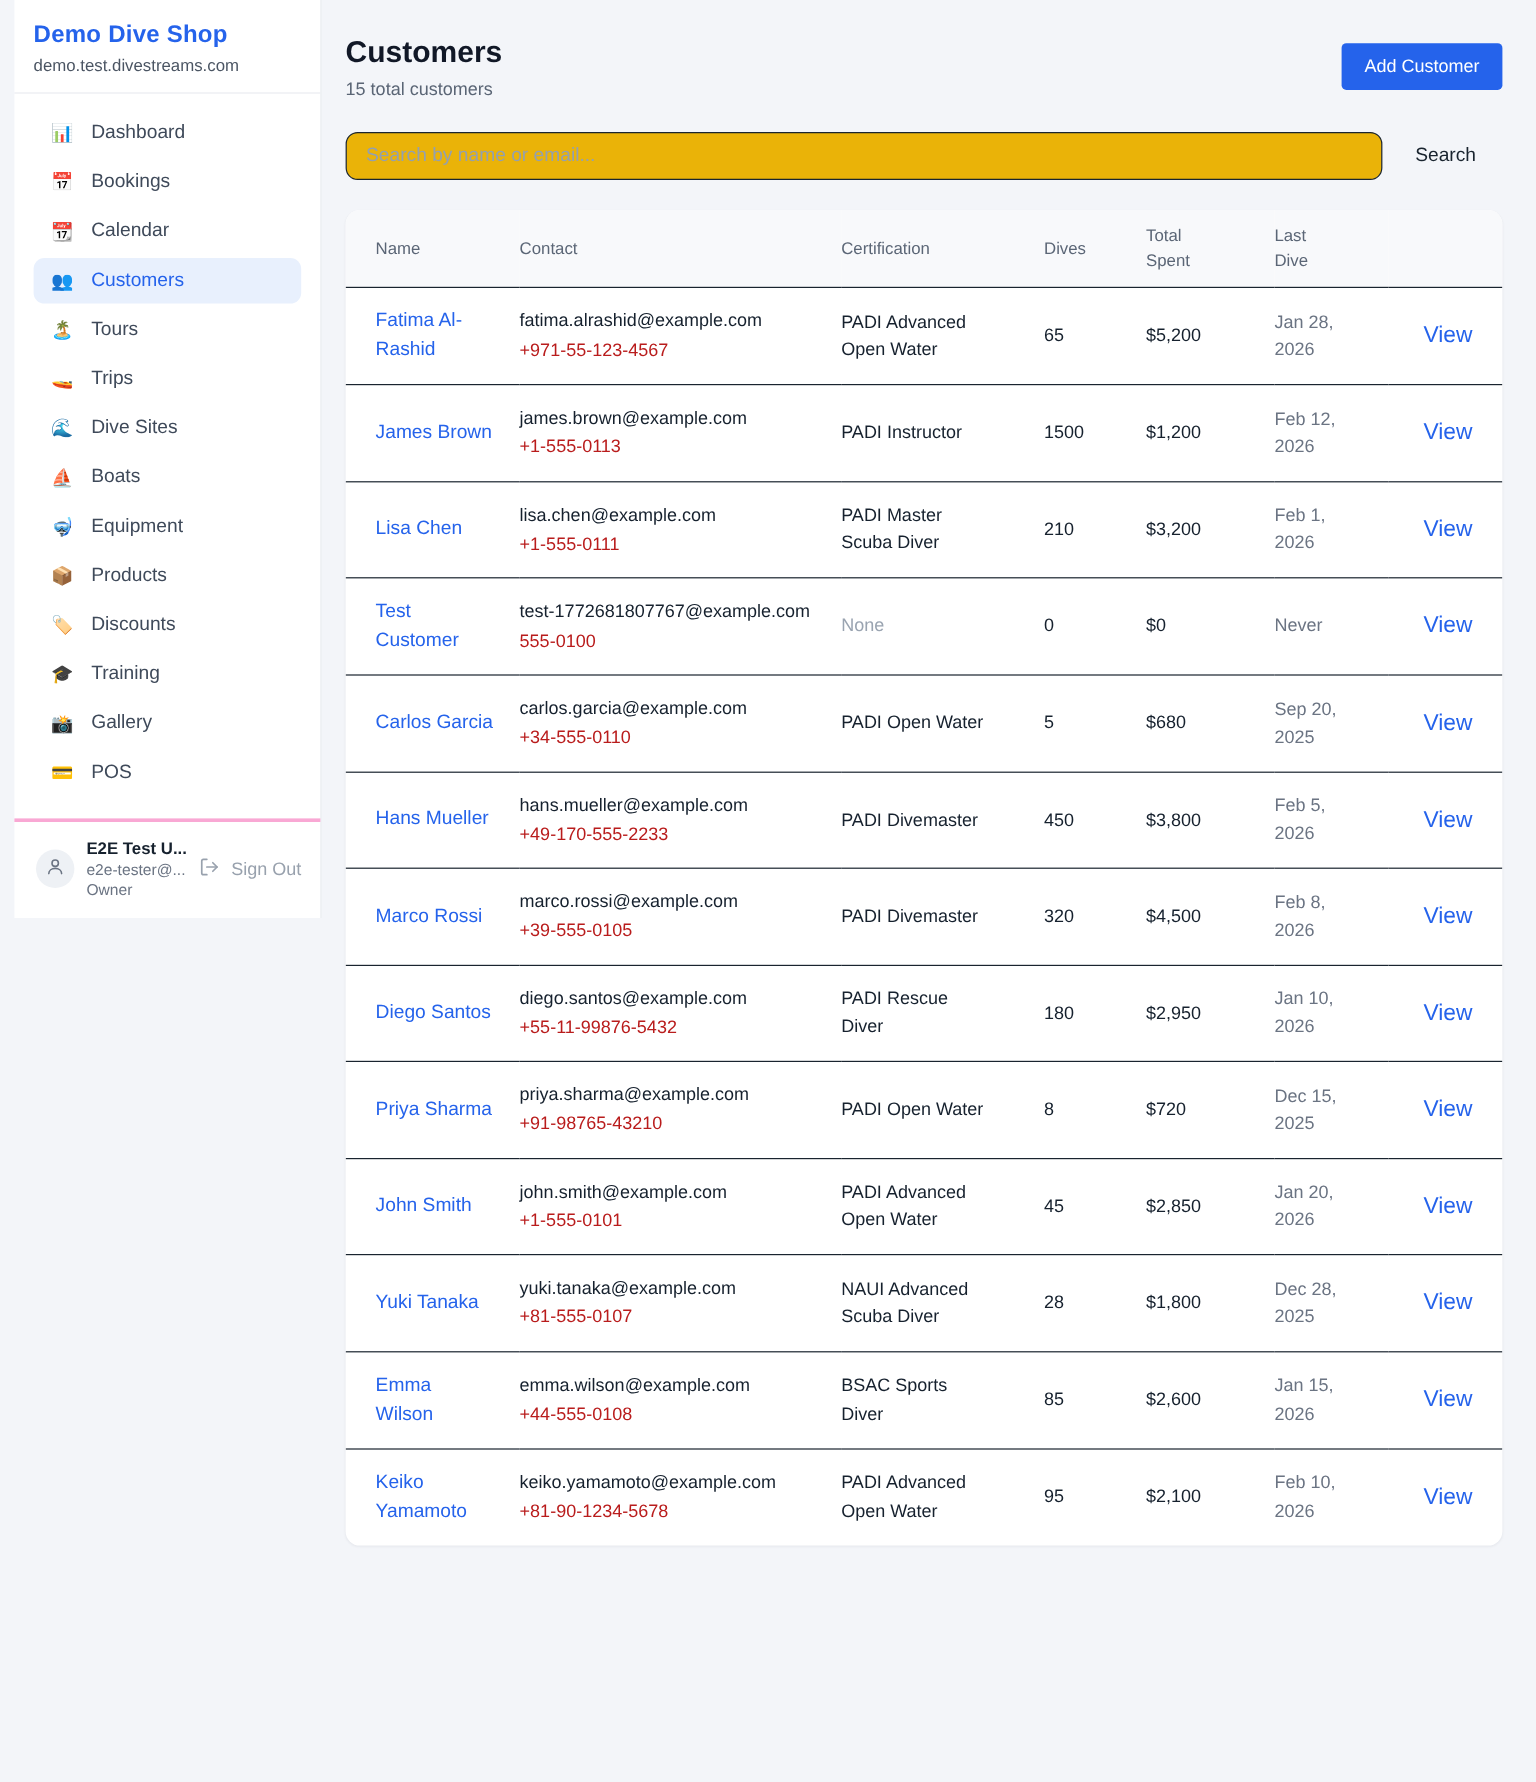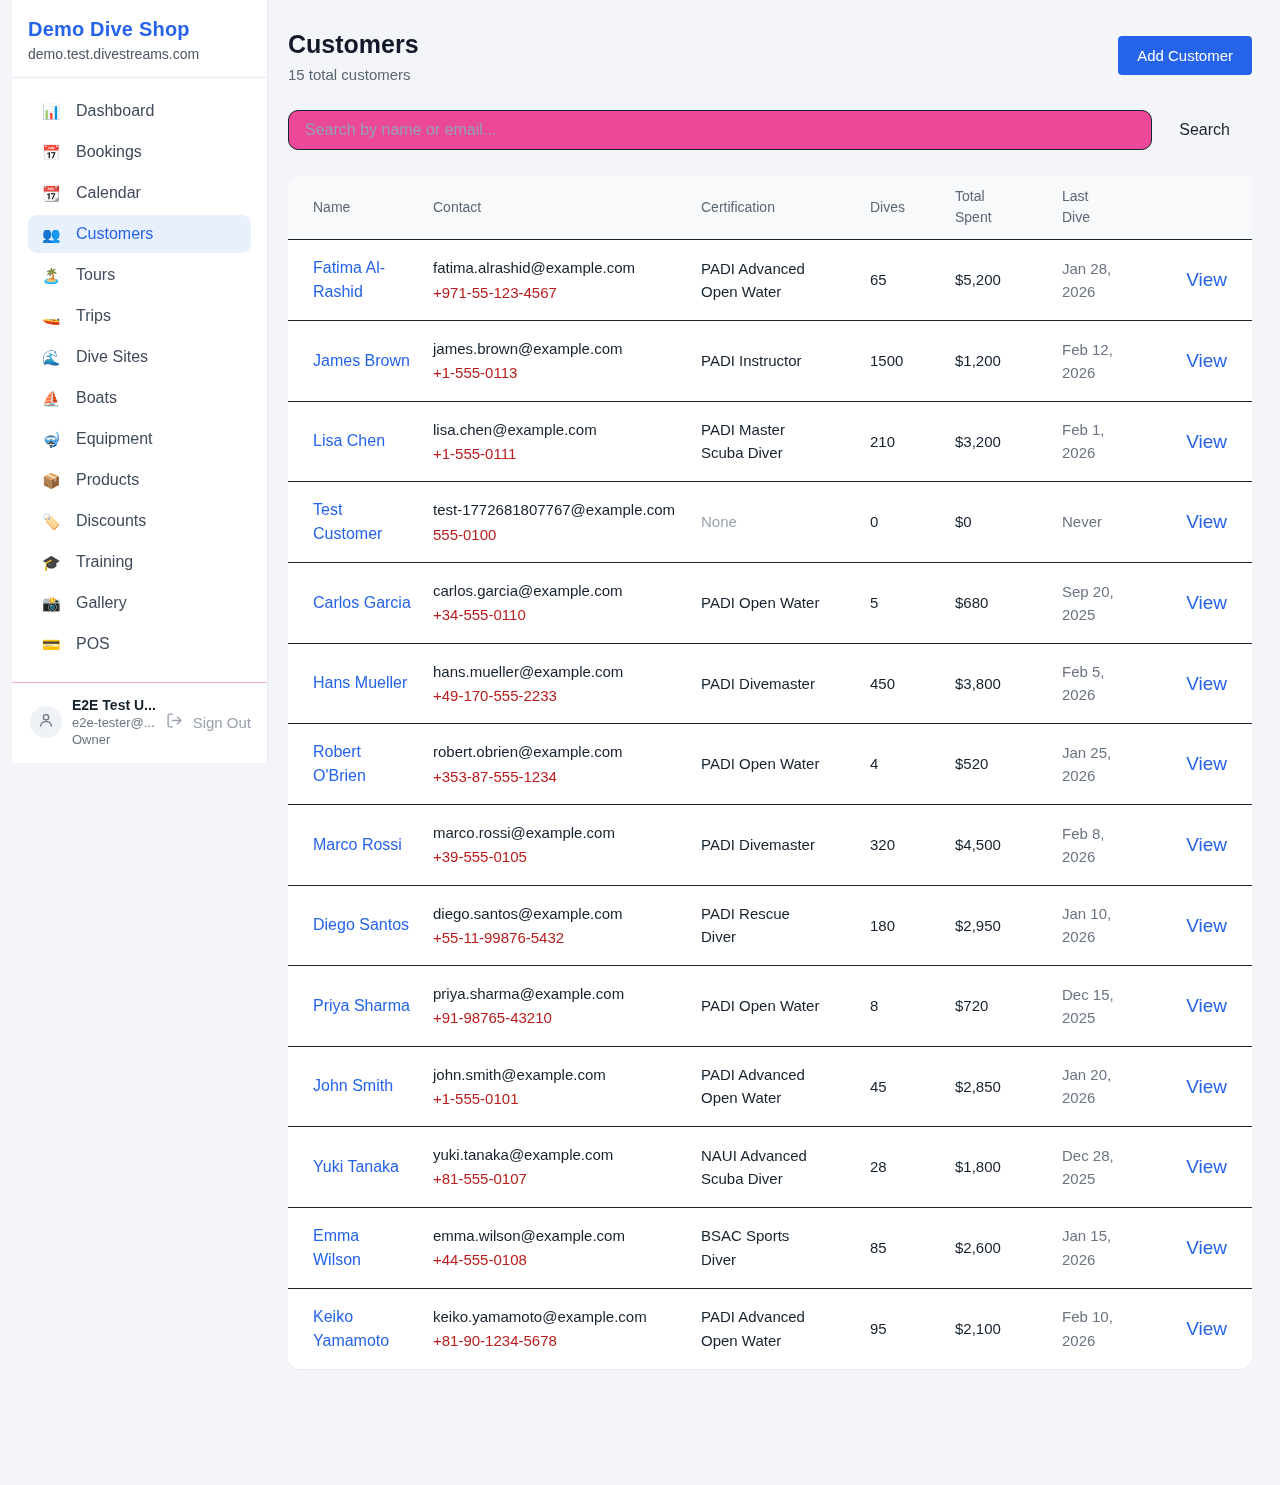--- a/index.html
+++ b/index.html
@@ -20,21 +20,21 @@
   .shop-domain { color:#4b5563; font-size:14px; margin-top:5px; }
   .nav { padding:14px 16px 16px; }
   .nav-item {
     display:flex; align-items:center; gap:14px;
     padding:10px 14px; border-radius:9px; margin-bottom:3px;
     color:#3f4a5a; font-size:16px; cursor:pointer;
   }
   .nav-item.active { background:#e8f0fd; color:#2563eb; }
   .nav-icon { width:20px; font-size:15px; line-height:1; text-align:center; flex:0 0 20px; }
   .user-section {
-    border-top:1px solid #f9a8d4; padding:14px 14px 16px 18px;
+    border-top:3px solid #f9a8d4; padding:14px 14px 16px 18px;
     display:flex; align-items:center; gap:10px;
   }
   .avatar {
     width:32px; height:32px; border-radius:50%; background:#eef1f5;
     display:flex; align-items:center; justify-content:center; flex:0 0 32px;
   }
   .user-info { flex:1; min-width:0; }
   .user-name { font-size:14px; font-weight:700; color:#16212e; white-space:nowrap; }
   .user-email, .user-role { font-size:13px; color:#6b7483; margin-top:2px; white-space:nowrap; }
   .signout {
@@ -49,21 +49,21 @@
   .page-subtitle { font-size:15px; color:#5a6575; margin-top:7px; }
   .add-btn {
     align-self:flex-start; margin-top:6px;
     background:#2563eb; color:#fff; border:none; border-radius:4px;
     padding:11px 19px; font-size:15px; font-weight:500; cursor:pointer;
     font-family:inherit;
   }
   .search-row { display:flex; align-items:center; margin-bottom:25px; }
   .search-input {
     flex:1; height:40px; border:1.5px solid #19242f; border-radius:10px;
-    padding:0 16px; font-size:16px; color:#0f172a; background:#ec4899;
+    padding:0 16px; font-size:16px; color:#0f172a; background:#eab308;
     font-family:inherit; outline:none;
   }
   .search-input::placeholder { color:#94a0ae; }
   .search-btn {
     background:none; border:none; color:#19242f; font-size:16px; font-weight:500;
     padding:0 22px 0 27px; cursor:pointer; font-family:inherit;
   }
   
   .card {
     background:#fff; border-radius:12px; overflow:hidden;
@@ -330,36 +330,20 @@
               <div class="cert">PADI Divemaster</div>
             </td>
             <td class="col-dives">450</td>
             <td class="col-spent">$3,800</td>
             <td class="col-lastdive">
               <div class="date">Feb 5, 2026</div>
             </td>
             <td class="col-view"><a class="view-link">View</a></td>
           </tr>
           <tr>
-            <td class="col-name"><a class="name-link">Robert O'Brien</a></td>
-            <td class="col-contact">
-              <div class="email">robert.obrien@example.com</div>
-              <div class="phone">+353-87-555-1234</div>
-            </td>
-            <td class="col-cert">
-              <div class="cert">PADI Open Water</div>
-            </td>
-            <td class="col-dives">4</td>
-            <td class="col-spent">$520</td>
-            <td class="col-lastdive">
-              <div class="date">Jan 25, 2026</div>
-            </td>
-            <td class="col-view"><a class="view-link">View</a></td>
-          </tr>
-          <tr>
             <td class="col-name"><a class="name-link">Marco Rossi</a></td>
             <td class="col-contact">
               <div class="email">marco.rossi@example.com</div>
               <div class="phone">+39-555-0105</div>
             </td>
             <td class="col-cert">
               <div class="cert">PADI Divemaster</div>
             </td>
             <td class="col-dives">320</td>
             <td class="col-spent">$4,500</td>

